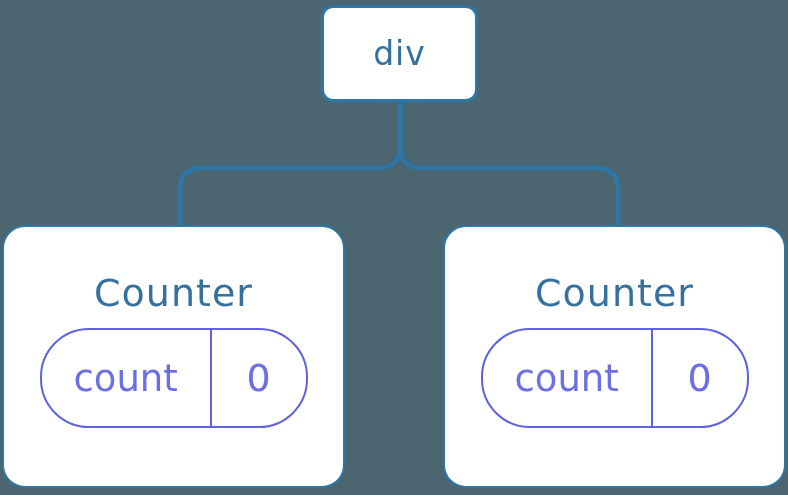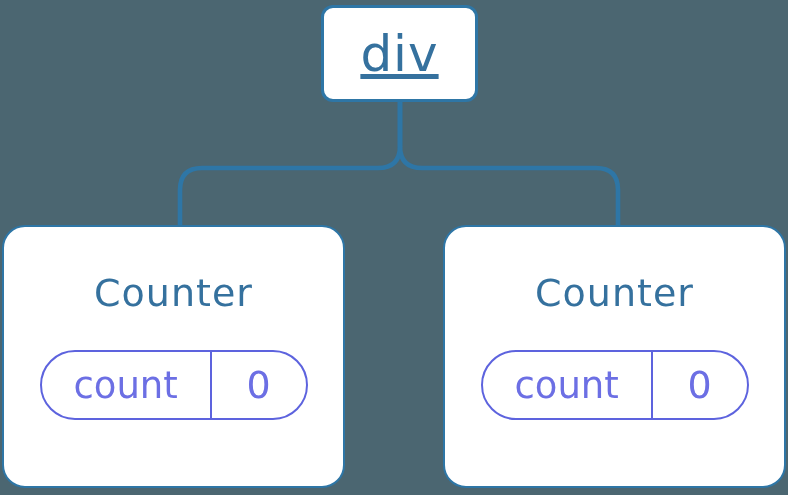--- a/index.html
+++ b/index.html
@@ -37,23 +37,22 @@
     width: 157px; height: 97px;
     background: var(--card-bg);
     border: 3px solid var(--line);
     border-radius: 12px;
     display: flex;
     align-items: center;
     justify-content: center;
   }
   .root-label {
     color: var(--node-text);
-    font-size: 50px;
+    font-size: 33px;
     letter-spacing: 1px;
-    text-decoration: underline;
   }
   .card {
     position: absolute;
     top: 225px;
     width: 343px; height: 263px;
     background: var(--card-bg);
     border: 2.5px solid var(--line);
     border-radius: 23px;
     display: flex;
     flex-direction: column;
@@ -62,22 +61,22 @@
   .card.left  { left: 2px; }
   .card.right { left: 443px; }
   .card-title {
     margin-top: 47px;
     color: var(--node-text);
     font-size: 38px;
     letter-spacing: 1px;
     line-height: 1;
   }
   .state-pill {
-    margin-top: 38px;
-    width: 268px; height: 70px;
+    margin-top: 16px;
+    width: 268px; height: 100px;
     border: 2px solid var(--purple);
     border-radius: 49px;
     display: flex;
     overflow: hidden;
     background: var(--card-bg);
   }
   .pill-key {
     flex: 0 0 64.5%;
     border-right: 2px solid var(--purple);
     display: flex;

